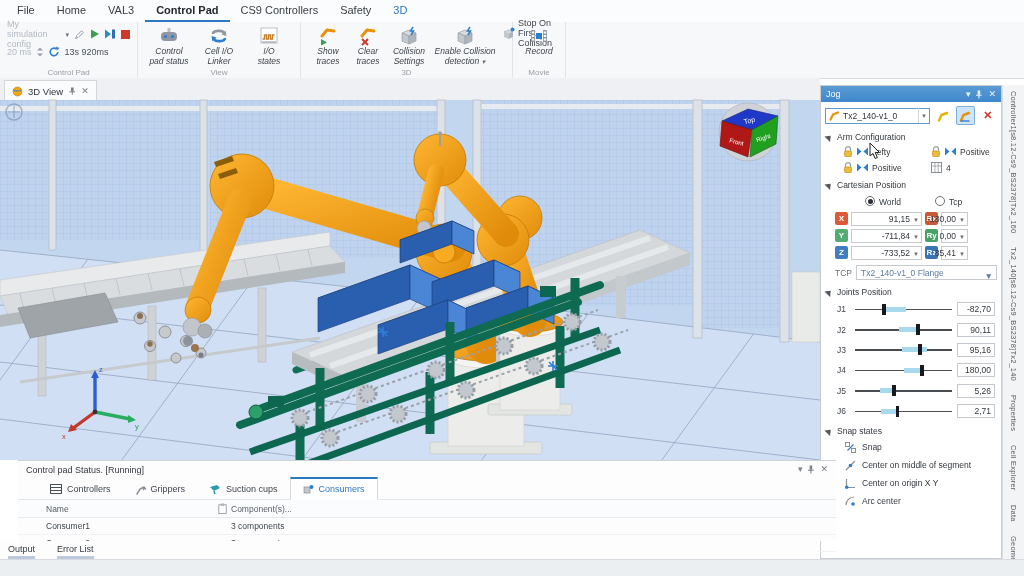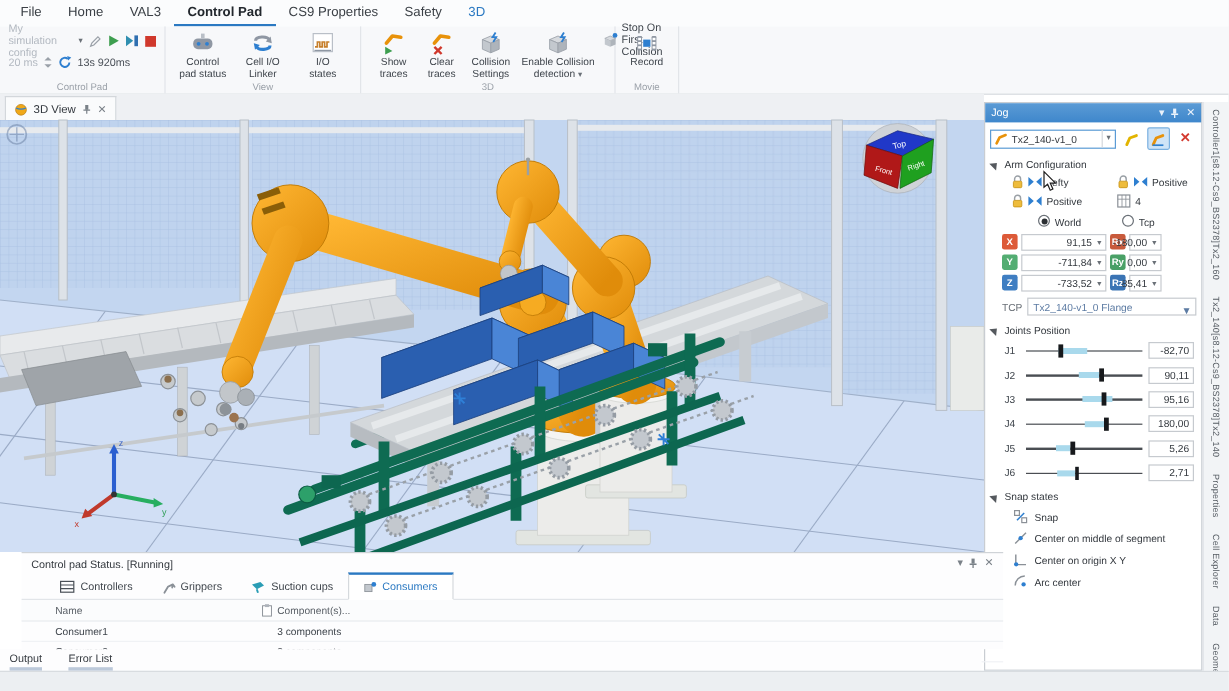--- a/index.html
+++ b/index.html
@@ -13,21 +13,21 @@
   .mtab.accent{color:#2b79c2;}
   
   #ribbon{position:absolute;top:22px;left:0;right:0;height:56px;background:#f7f8fa;border-bottom:1px solid #d7dbdf;display:flex;}
   .rgroup{position:relative;border-right:1px solid #e2e5e9;padding:3px 7px 12px;box-sizing:border-box;}
   .rgroup-label{position:absolute;bottom:1px;left:0;right:0;text-align:center;font-size:8px;color:#9aa0a8;}
   .rrow{display:flex;align-items:center;gap:5px;height:18px;}
   .ghost{color:#b3b9c1;font-size:9px;}
   .elapsed{color:#4a5058;font-size:9px;}
   .bigbtns{display:flex;gap:2px;}
   .rbtn{width:48px;display:flex;flex-direction:column;align-items:center;gap:1px;padding:1px 0;border-radius:2px;}
-  .rbtn .lbl{font-size:8.5px;line-height:1.12;text-align:center;color:#3f454c;white-space:pre-line;}
+  .rbtn .lbl{font-size:8.5px;line-height:1.12;text-align:center;color:#3f454c;white-space:pre-line;font-style:italic;}
   .inlinebtn{display:flex;align-items:center;gap:3px;font-size:9px;color:#3f454c;height:16px;}
   .caret{font-size:7px;color:#6a7077;line-height:1;}
   
   #viewtabs{position:absolute;top:78px;left:0;width:820px;height:22px;background:#eef0f3;border-bottom:1px solid #d3d7db;}
   #viewtab{position:absolute;top:2px;left:4px;height:20px;background:#fafbfc;border:1px solid #d3d7db;border-bottom:none;display:flex;align-items:center;gap:5px;padding:0 7px;font-size:9.5px;color:#33383e;}
   
   #viewport{position:absolute;top:100px;left:0;width:820px;height:360px;background:#c9dcf5;}
   #viewport svg{display:block;}
   
   #jog{position:absolute;top:85px;left:820px;width:182px;height:474px;background:#fff;border:1px solid #c9cdd2;box-sizing:border-box;font-size:8.5px;}
@@ -54,21 +54,21 @@
   .w52{width:71px;} .w48{width:27px;}
   .tcprow{display:flex;align-items:center;gap:4px;padding:4px 4px 2px 14px;}
   .tcpbox{position:relative;flex:1;height:15px;border:1px solid #c6cacf;display:flex;align-items:center;padding:0 12px 0 4px;box-sizing:border-box;color:#5c7ba3;font-size:8.5px;white-space:nowrap;overflow:hidden;}
   .jrow{display:flex;align-items:center;gap:5px;padding:3.2px 6px 3.2px 16px;}
   .jlabel{width:14px;color:#3f454c;}
   .jtrack{position:relative;width:104px;height:13px;}
   .jtrack .line{position:absolute;left:0;right:0;top:6px;height:1.6px;background:#4a4e53;}
   .jband{position:absolute;top:4px;height:5px;background:#a9d9ec;}
   .jhandle{position:absolute;top:1px;width:3.5px;height:11px;background:#17191c;}
   .jval{width:40px;height:14px;border:1px solid #c6cacf;display:flex;align-items:center;justify-content:flex-end;padding-right:3px;box-sizing:border-box;font-size:8.5px;color:#33383e;}
-  .snaprow{display:flex;align-items:flex-end;gap:6px;padding:3.5px 0 3.5px 24px;color:#33383e;}
+  .snaprow{display:flex;align-items:center;gap:6px;padding:3.5px 0 3.5px 24px;color:#33383e;}
   
   #sidestrip{position:absolute;top:85px;left:1002px;width:22px;height:474px;background:#f2f4f6;border-left:1px solid #dadde1;box-sizing:border-box;display:flex;flex-direction:column;align-items:center;gap:14px;padding-top:6px;}
   .vtab{writing-mode:vertical-rl;font-size:7.5px;color:#565c63;white-space:nowrap;letter-spacing:.2px;}
   
   #bottompanel{position:absolute;top:460px;left:18px;width:818px;height:81px;background:#fdfdfe;border-top:1px solid #cfd3d7;box-sizing:border-box;}
   #bp-title{height:17px;display:flex;align-items:center;padding:0 8px;font-size:9px;color:#33383e;}
   #bp-title .sp{flex:1;}
   #bp-title .ticon{color:#7a8188;}
   #bp-tabs{display:flex;align-items:flex-end;height:21px;padding-left:20px;border-bottom:1px solid #e2e5e9;}
   .btab{display:flex;align-items:center;gap:5px;font-size:9px;color:#3f454c;padding:0 12px;height:20px;}
@@ -87,21 +87,21 @@
 </head>
 <body>
 
 <div id="root">
 
   <div id="menubar">
     <span class="mtab">File</span>
     <span class="mtab">Home</span>
     <span class="mtab">VAL3</span>
     <span class="mtab active">Control Pad</span>
-    <span class="mtab">CS9 Properties</span>
+    <span class="mtab">CS9 Controllers</span>
     <span class="mtab">Safety</span>
     <span class="mtab accent">3D</span>
   </div>
 
   <div id="ribbon">
     <div class="rgroup" style="width:138px;">
       <div class="rrow">
         <span class="ghost">My simulation config</span>
         <span class="caret">▾</span>
         <svg width="11" height="11">
@@ -571,20 +571,24 @@
       </div>
       <div class="armcell">
         <svg width="11" height="11">
             <rect x="0.5" y="0.5" width="10" height="10" fill="#fff" stroke="#8a9097"></rect>
             <path d="M0.5 4 H10.5 M4 0.5 V10.5 M7.2 0.5 V10.5" stroke="#8a9097" stroke-width="0.7"></path>
           </svg>
         <span>4</span>
       </div>
     </div>
 
+    <div class="sec">
+      <span class="sec-arrow"></span>
+      <span>Cartesian Position</span>
+    </div>
     <div class="cart-modes">
       <span><span class="radio checked"></span><span>World</span></span>
       <span><span class="radio"></span><span>Tcp</span></span>
     </div>
     <div class="cartrow">
       <span class="axchip" style="background:#dd5a38;">X</span>
       <span class="valbox w52">
           <span>91,15</span>
           <span class="vcaret">▼</span>
         </span>

